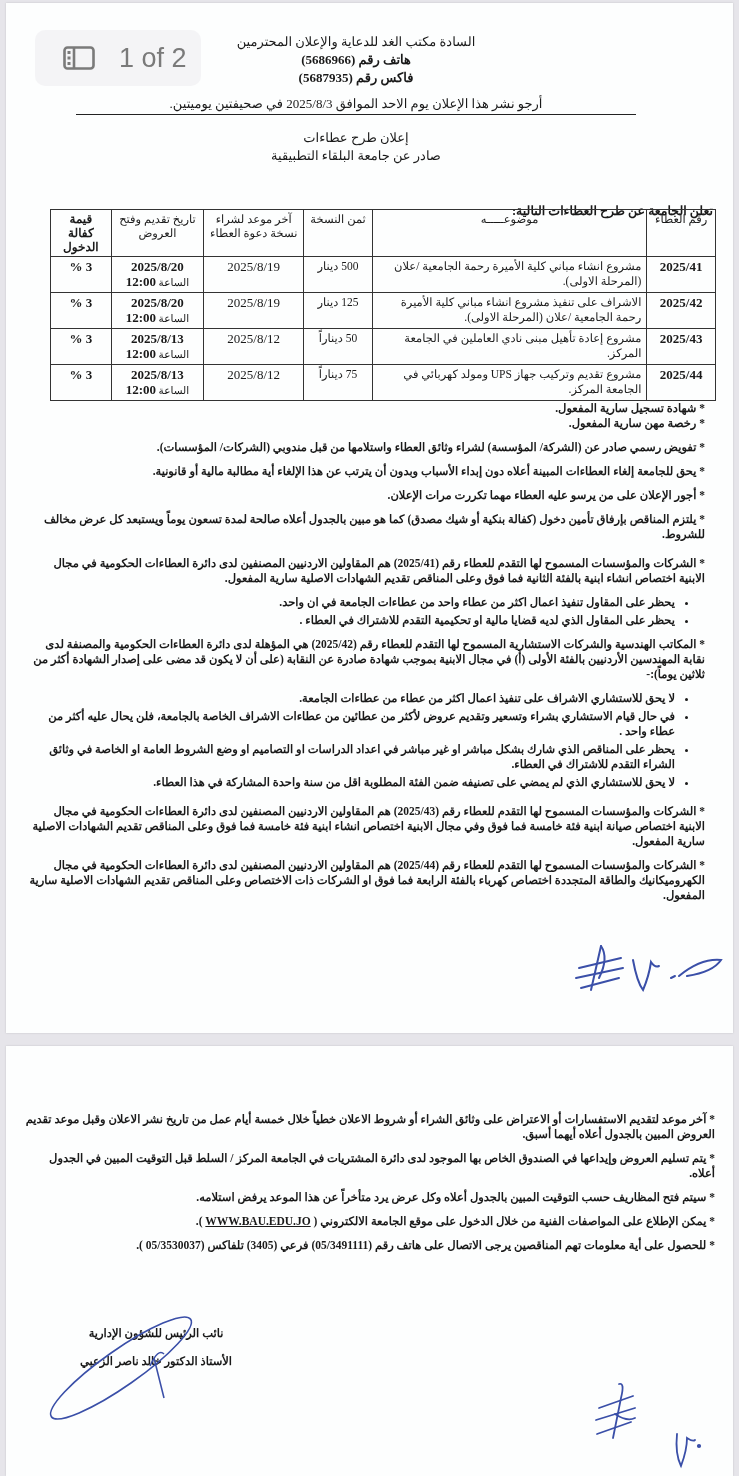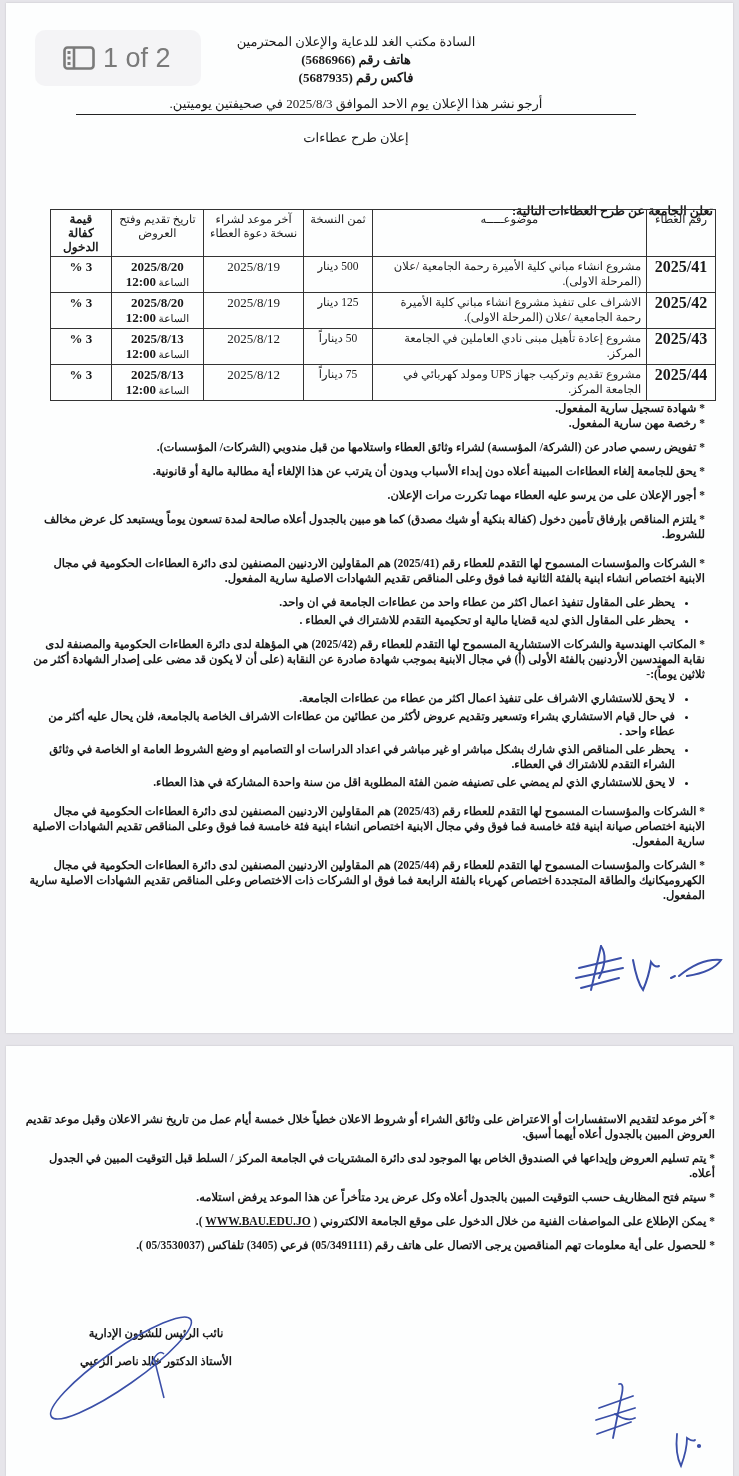--- a/index.html
+++ b/index.html
@@ -19,21 +19,21 @@
   #page1 { top: 3px; height: 1030px; }
   #page2 { top: 1046px; height: 430px; }
   .ar { direction: rtl; text-align: right; }
   .center { text-align: center; }
 
   
   .page-indicator {
     position: absolute; left: 35px; top: 30px; width: 166px; height: 56px;
     background: rgba(243,243,245,0.92);
     border-radius: 10px;
-    display: flex; align-items: center; gap: 8px; padding-left: 28px;
+    display: flex; align-items: center; gap: 24px; padding-left: 28px;
     box-sizing: border-box;
     color: #7a7a7a;
     font-family: "Liberation Sans", sans-serif;
     font-size: 27px; font-weight: 400;
   }
   .pi-icon { width: 32px; height: 24px; position: relative; }
 
   .hdr { position: absolute; top: 30px; left: 180px; width: 340px; font-size: 13px; line-height: 18px; font-weight: bold; }
   .hdr div { font-weight: normal; }
   .hdr .b { font-weight: bold; }
@@ -49,21 +49,21 @@
   table.tenders {
     position: absolute; top: 206px; left: 44px; width: 666px;
     border-collapse: collapse; direction: rtl;
     font-size: 11.5px;
   }
   table.tenders th, table.tenders td {
     border: 1px solid #333; padding: 2px 5px; vertical-align: top;
   }
   table.tenders th { font-weight: normal; text-align: center; line-height: 14px; }
   table.tenders td { line-height: 15px; }
-  .c-no { width: 58px; font-weight: bold; font-size: 16px; text-align: center; }
+  .c-no { width: 58px; font-weight: bold; font-size: 13px; text-align: center; }
   .c-subj { width: 268px; text-align: right; }
   .c-price { width: 58px; text-align: center; }
   .c-last { width: 90px; text-align: center; font-size: 13px; }
   .c-date { width: 82px; text-align: center; font-weight: bold; font-size: 13px; }
   .c-date small { display: block; font-weight: normal; font-size: 10.5px; }
   .c-guar { width: 50px; text-align: center; font-weight: bold; font-size: 13px; }
 
   .body-block { position: absolute; right: 18px; width: 690px; font-size: 11.5px; line-height: 15px; font-weight: bold; }
   .body-block p { margin: 0 0 9px 0; }
   .body-block .ind { padding-right: 10px; }
@@ -85,20 +85,21 @@
   <div class="hdr ar center">
     <div>السادة مكتب الغد للدعاية والإعلان المحترمين</div>
     <div class="b">هاتف رقم (5686966)</div>
     <div class="b">فاكس رقم (5687935)</div>
   </div>
 
   <div class="publish-line ar center">أرجو نشر هذا الإعلان يوم الاحد الموافق 2025/8/3 في صحيفتين يوميتين.</div>
 
   <div class="title-block ar center">
     <div>إعلان طرح عطاءات</div>
+    <div>صادر عن جامعة البلقاء التطبيقية</div>
   </div>
 
   <div class="intro ar">تعلن الجامعة عن طرح العطاءات التالية:</div>
 
   <table class="tenders">
     <thead>
       <tr>
         <th class="c-no" style="font-weight:normal;font-size:11.5px">رقم العطاء</th>
         <th class="c-subj" style="text-align:center">موضوعـــــه</th>
         <th class="c-price">ثمن النسخة</th>

